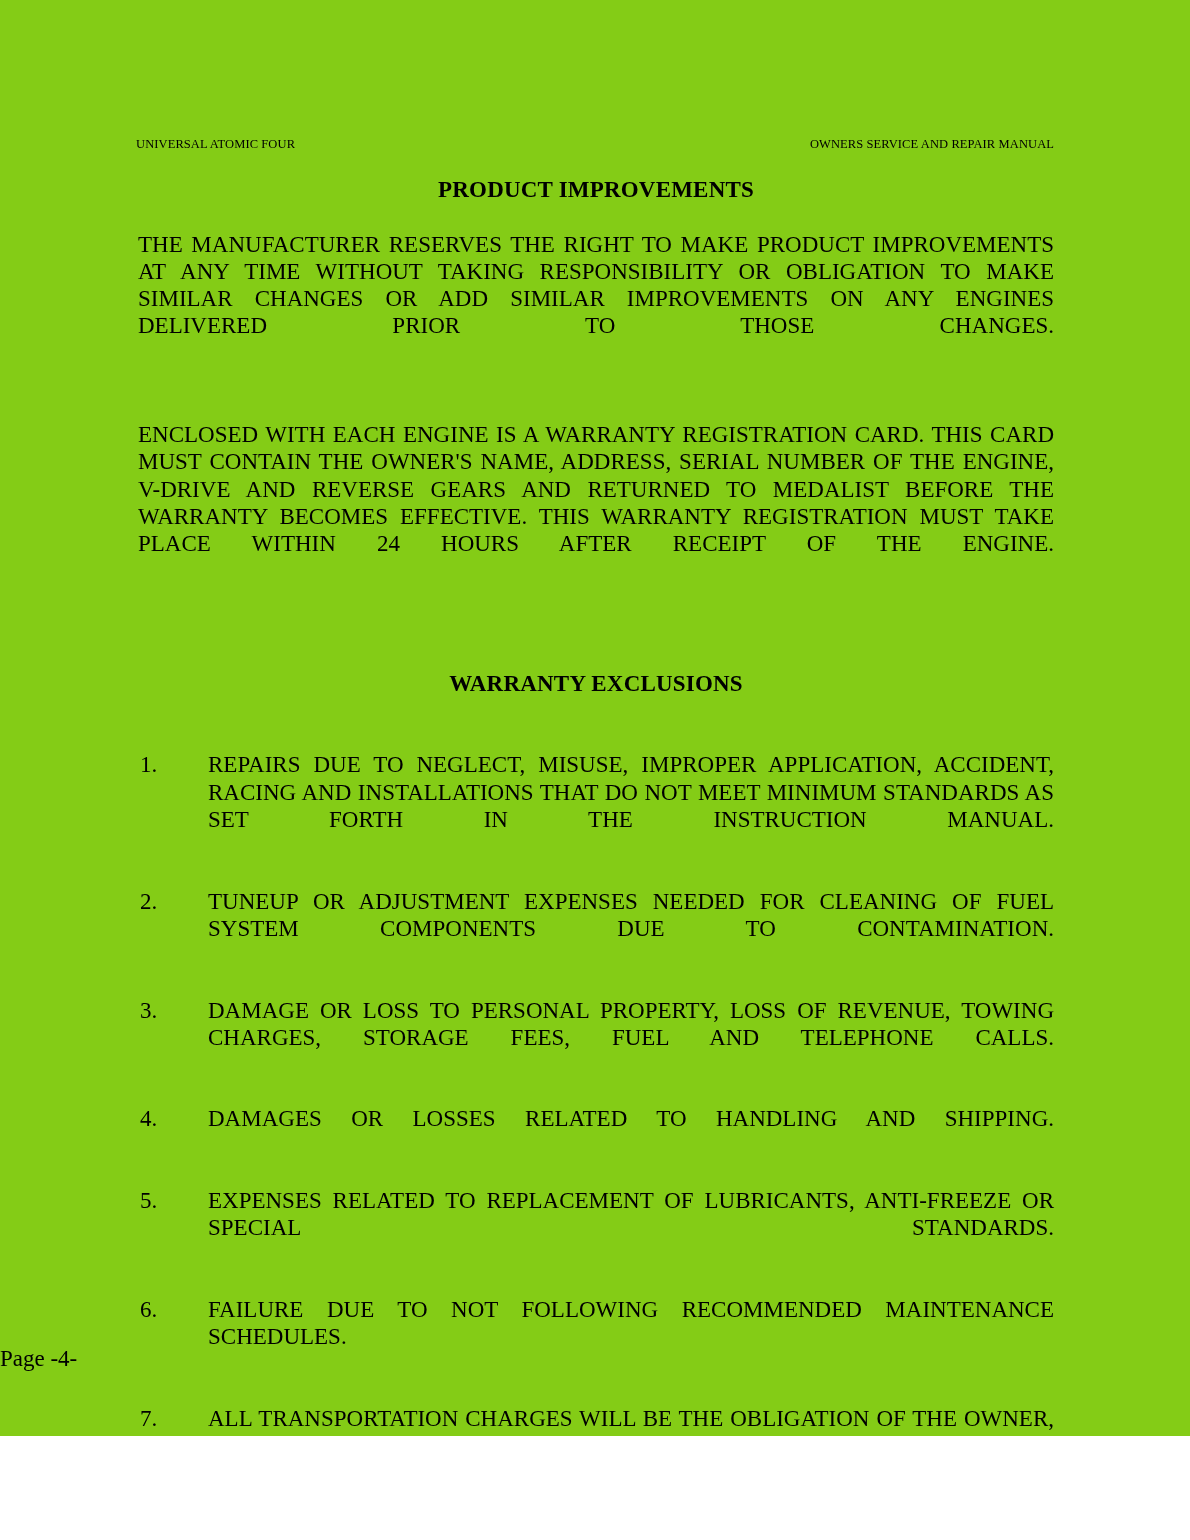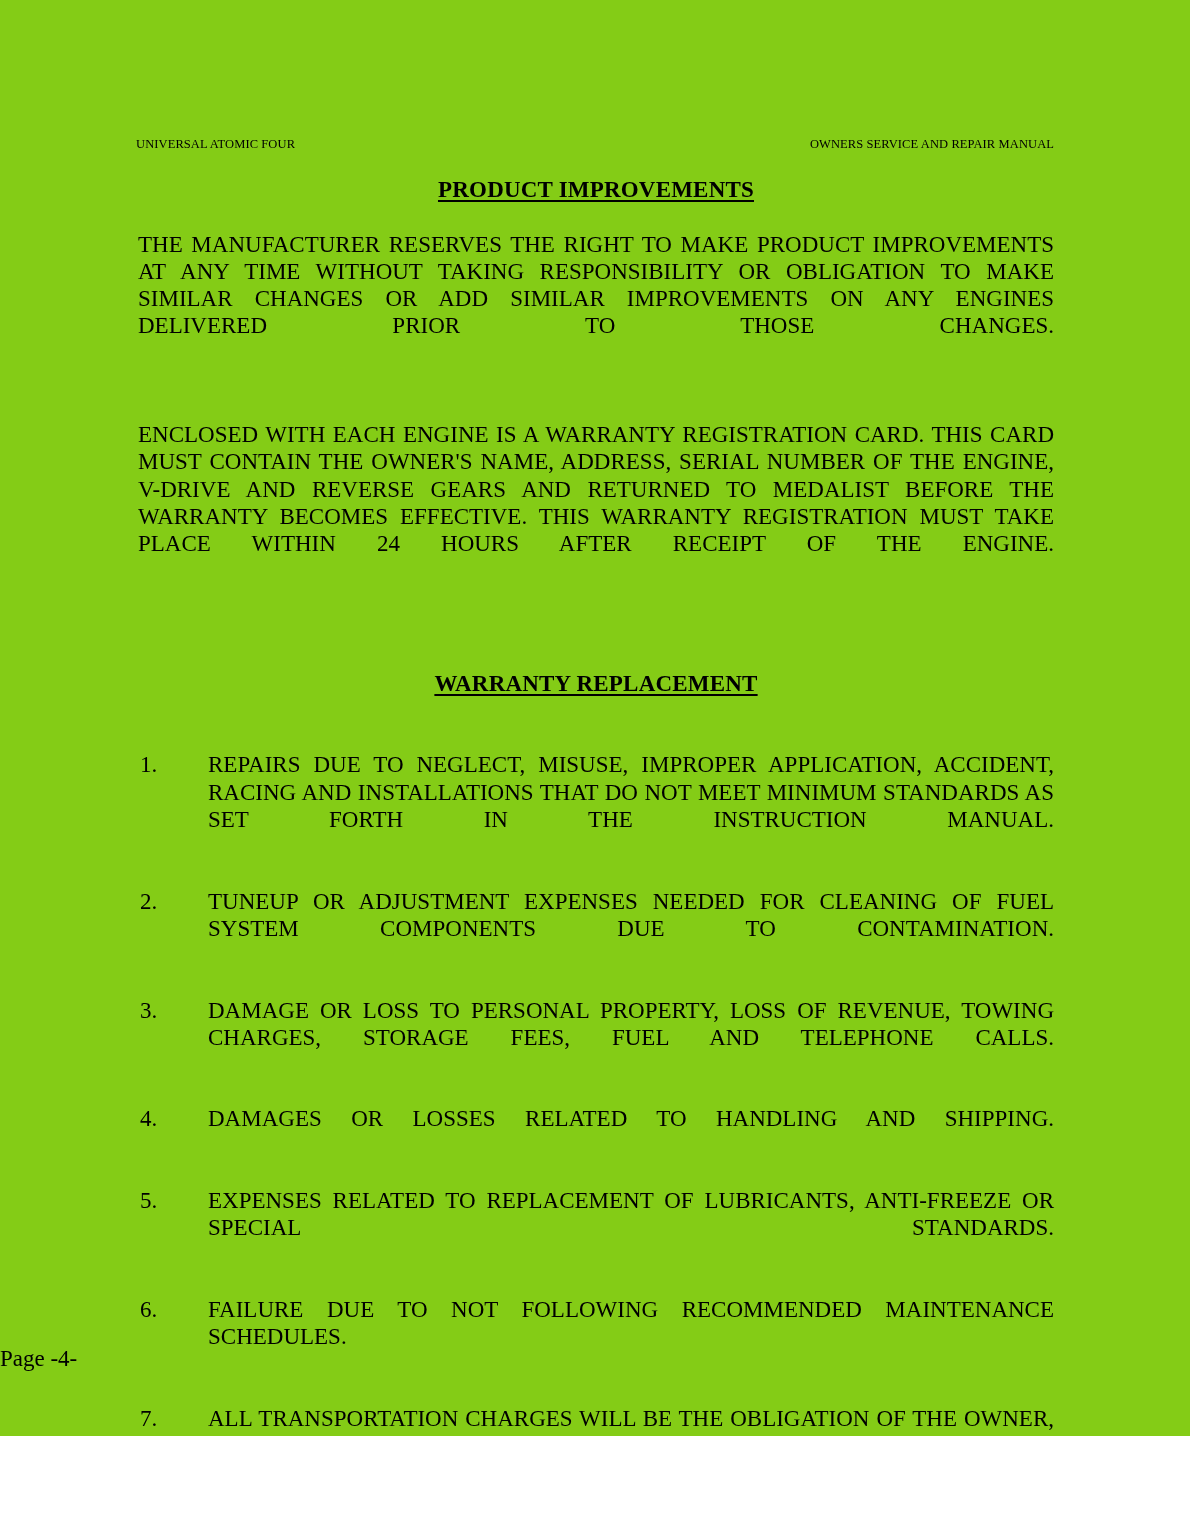--- a/index.html
+++ b/index.html
@@ -58,21 +58,20 @@
     font-size: 23px;
     font-weight: bold;
     text-align: center;
     margin: 0;
     padding: 0;
     line-height: 1.2;
     letter-spacing: 0.2px;
   }
 
   h2.section-heading span.ul {
-    text-decoration: underline;
     text-underline-offset: 3px;
   }
 
   p.body-par {
     font-size: 23px;
     line-height: 27.3px;
     margin: 0;
     padding: 0;
     text-align: justify;
     text-justify: inter-word;
@@ -150,21 +149,21 @@
     <div class="gap-after-heading"></div>
     <p class="body-par">THE MANUFACTURER RESERVES THE RIGHT TO MAKE PRODUCT IMPROVEMENTS AT ANY TIME WITHOUT TAKING RESPONSIBILITY OR OBLIGATION TO MAKE SIMILAR CHANGES OR ADD SIMILAR IMPROVEMENTS ON ANY ENGINES DELIVERED PRIOR TO THOSE CHANGES.</p>
 
     <div class="gap-before-heading"></div>
 
     <div class="gap-after-heading"></div>
     <p class="body-par">ENCLOSED WITH EACH ENGINE IS A WARRANTY REGISTRATION CARD. THIS CARD MUST CONTAIN THE OWNER'S NAME, ADDRESS, SERIAL NUMBER OF THE ENGINE, V-DRIVE AND REVERSE GEARS AND RETURNED TO MEDALIST BEFORE THE WARRANTY BECOMES EFFECTIVE. THIS WARRANTY REGISTRATION MUST TAKE PLACE WITHIN 24 HOURS AFTER RECEIPT OF THE ENGINE.</p>
 
     <div class="gap-big"></div>
 
-    <h2 class="section-heading"><span class="ul">WARRANTY REPLACEMENT</span></h2>
+    <h2 class="section-heading"><span class="ul">WARRANTY EXCLUSIONS</span></h2>
     <div class="gap-after-heading"></div>
 
     <div class="gap-item"></div>
 
     <ol class="exclusions">
       <li>
         <span class="num">1.</span>
         <span class="txt">REPAIRS DUE TO NEGLECT, MISUSE, IMPROPER APPLICATION, ACCIDENT, RACING AND INSTALLATIONS THAT DO NOT MEET MINIMUM STANDARDS AS SET FORTH IN THE INSTRUCTION MANUAL.</span>
       </li>
       <li>

